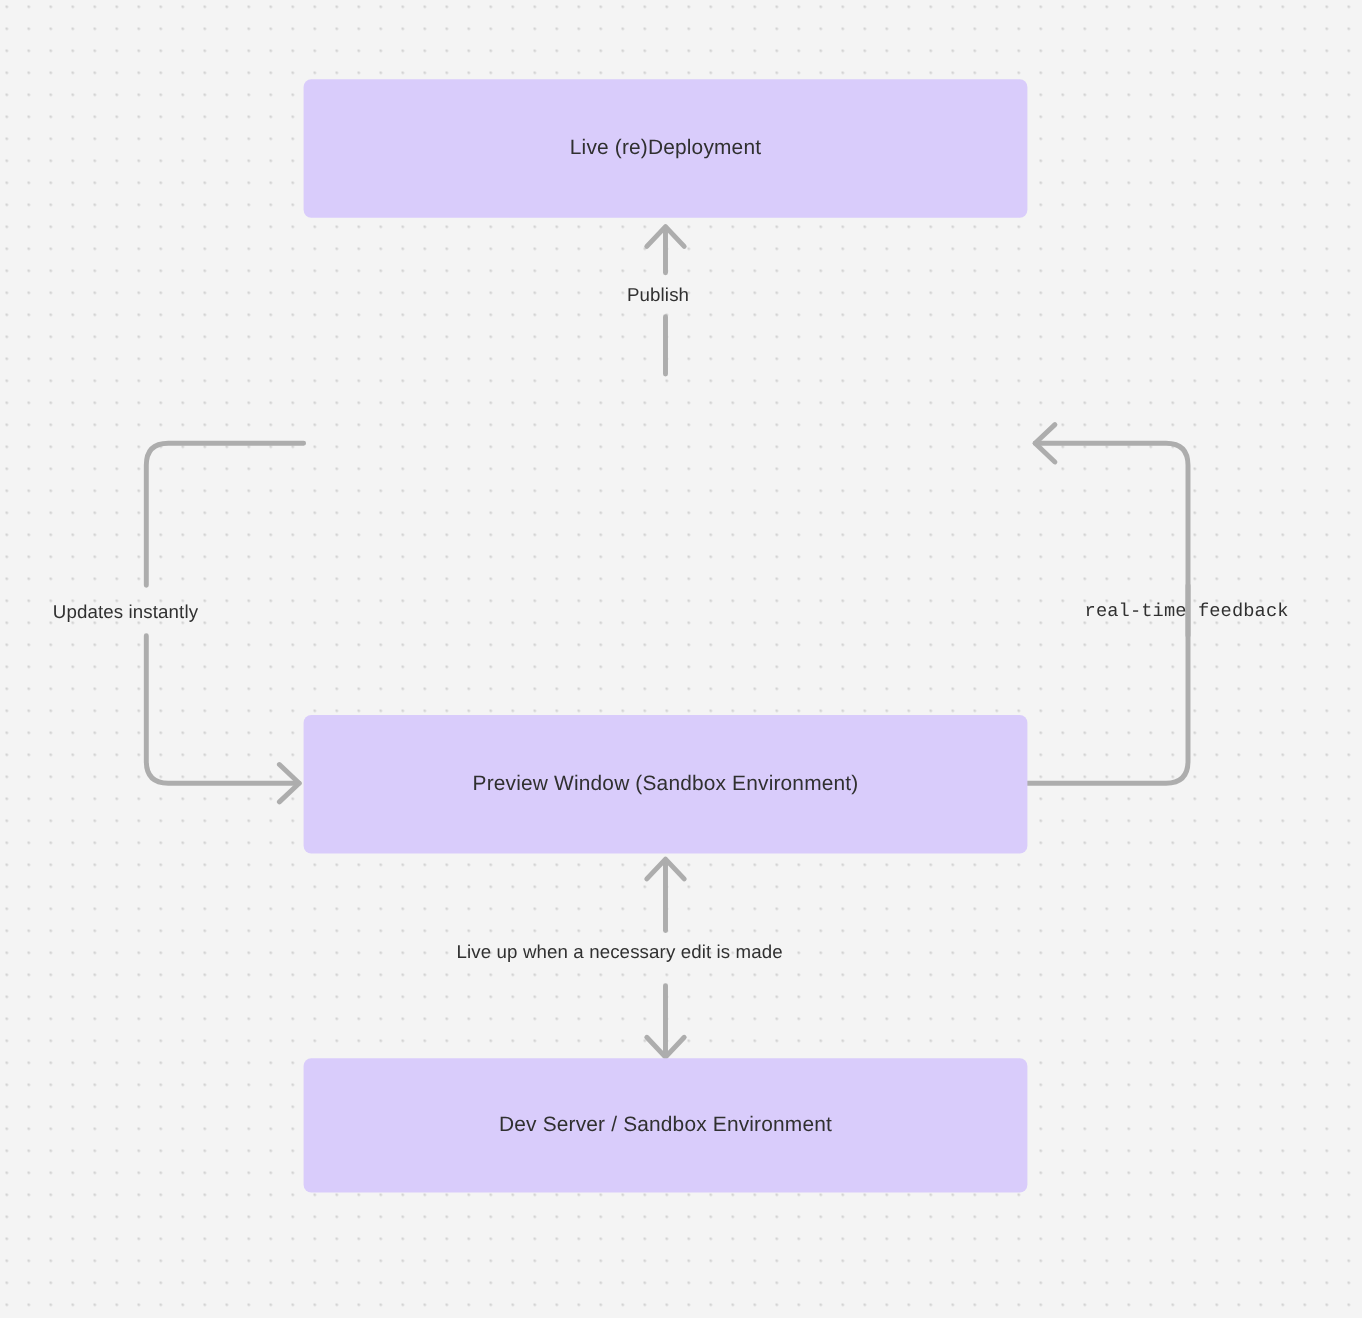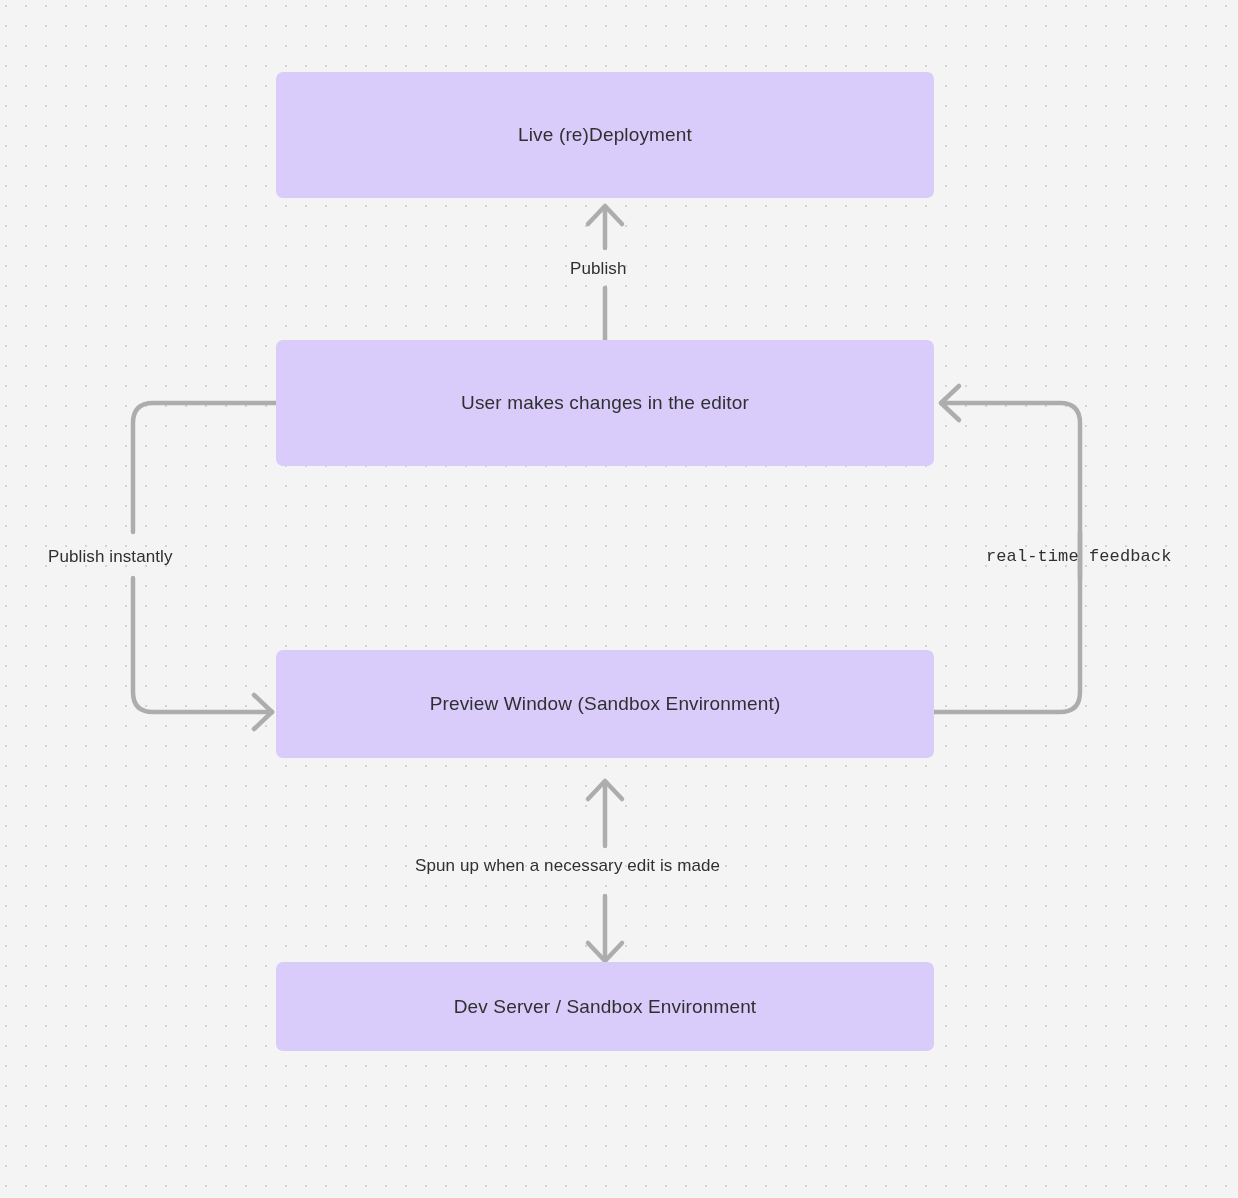--- a/index.html
+++ b/index.html
@@ -57,22 +57,22 @@
     font-size: 17px;
     color: #303030;
     letter-spacing: 0.1px;
     white-space: nowrap;
     line-height: 1;
   }
 
   
   #node-live          { left: 276px; top: 72px;  width: 658px; height: 126px; }
   #node-user-changes  { left: 276px; top: 340px; width: 658px; height: 126px; }
-  #node-preview       { left: 276px; top: 650px; width: 658px; height: 108px; }
-  #node-dev-server    { left: 276px; top: 962px; width: 658px; height: 89px; }
+  #node-preview       { left: 276px; top: 650px; width: 658px; height: 126px; }
+  #node-dev-server    { left: 276px; top: 962px; width: 658px; height: 122px; }
 
   
   #label-publish        { left: 570px;  top: 260px; }
   #label-updates        { left: 48px;   top: 548px; }
   #label-feedback       { left: 986px;  top: 548px; font-family: Liberation Mono, monospace; }
   #label-spun-up        { left: 415px;  top: 857px; }
 </style>
 </head>
 <body>
 
@@ -114,33 +114,30 @@
       <path class="edge-line" d="M 588 799 L 605 781 L 622 799"></path>
       <path class="edge-line" d="M 605 896 L 605 960"></path>
       <path class="edge-line" d="M 588 943 L 605 961 L 622 943"></path>
     </g>
   </svg>
 
   <div class="node" id="node-live">
     <span class="node-label">Live (re)Deployment</span>
   </div>
 
-  <div class="node" id="node-user-changes">
-    <span class="node-label">User makes changes in the editor</span>
-  </div>
 
   <div class="node" id="node-preview">
     <span class="node-label">Preview Window (Sandbox Environment)</span>
   </div>
 
   <div class="node" id="node-dev-server">
     <span class="node-label">Dev Server / Sandbox Environment</span>
   </div>
 
   <div class="edge-label" id="label-publish">Publish</div>
 
-  <div class="edge-label" id="label-updates">Publish instantly</div>
+  <div class="edge-label" id="label-updates">Updates instantly</div>
 
   <div class="edge-label" id="label-feedback">real-time feedback</div>
 
-  <div class="edge-label" id="label-spun-up">Spun up when a necessary edit is made</div>
+  <div class="edge-label" id="label-spun-up">Live up when a necessary edit is made</div>
 
 </div>
 
 </body></html>

